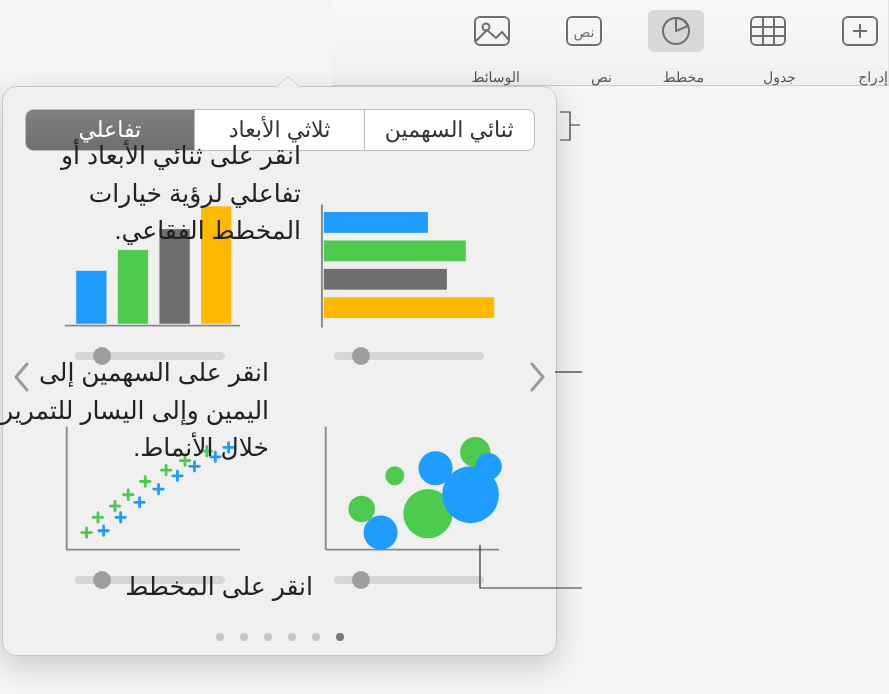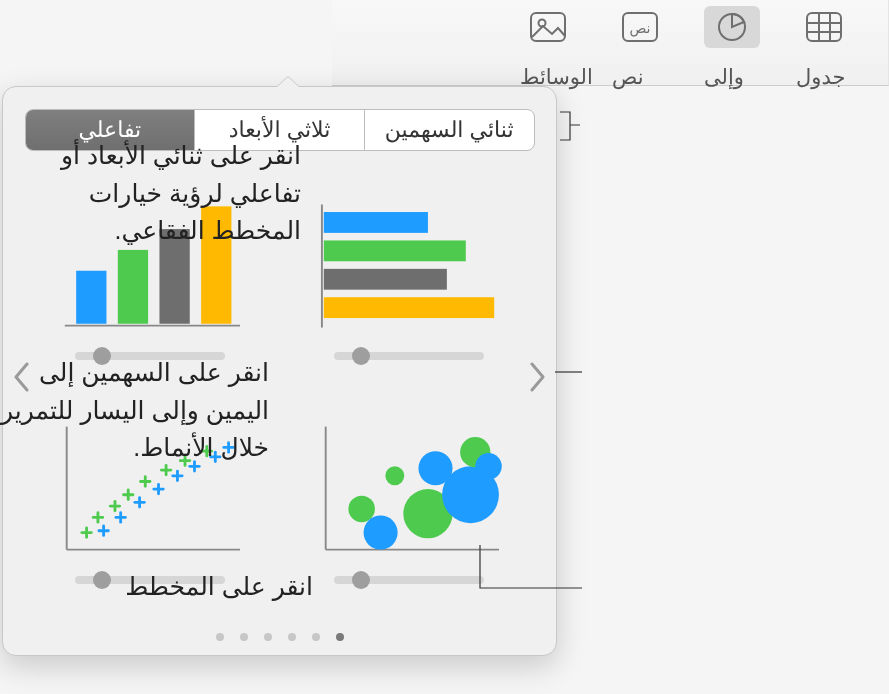--- a/index.html
+++ b/index.html
@@ -18,35 +18,35 @@
   display: flex;
   flex-direction: row;
   justify-content: flex-start;
   align-items: center;
   padding: 4px 0 0 0;
 }
 .tool {
   width: 92px;
   display: flex;
   flex-direction: column;
-  align-items: flex-end;
+  align-items: flex-start;
   gap: 17px;
   cursor: pointer;
   padding-top: 6px;
 }
 .tool .iconwrap {
   width: 56px;
   height: 42px;
   display: flex;
   justify-content: center;
   align-items: center;
   border-radius: 6px;
 }
 .tool.active .iconwrap { background: #d8d8d8; }
-.tool .label { font-size: 21px; color: #555; }
+.tool .label { font-size: 14px; color: #555; }
 
 
 .popover {
   position: absolute;
   right: 332px;
   top: 86px;
   width: 555px;
   height: 570px;
   background: #f0f0f0;
   border: 1px solid #c8c8c8;
@@ -188,36 +188,46 @@
 
 </style>
 </head>
 <body>
 
 <div class="toolbar">
   <div class="tool">
     <div class="iconwrap">
       <svg width="36" height="30" viewBox="0 0 36 30">
           <rect x="1" y="1" width="34" height="28" rx="5" fill="none" stroke="#6f6f6f" stroke-width="2"></rect>
+          <line x1="18" y1="8" x2="18" y2="22" stroke="#6f6f6f" stroke-width="2"></line>
+          <line x1="11" y1="15" x2="25" y2="15" stroke="#6f6f6f" stroke-width="2"></line>
+        </svg>
+    </div>
+    <span class="label">إدراج</span>
+  </div>
+  <div class="tool">
+    <div class="iconwrap">
+      <svg width="36" height="30" viewBox="0 0 36 30">
+          <rect x="1" y="1" width="34" height="28" rx="5" fill="none" stroke="#6f6f6f" stroke-width="2"></rect>
           <line x1="1" y1="11" x2="35" y2="11" stroke="#6f6f6f" stroke-width="2"></line>
           <line x1="1" y1="20" x2="35" y2="20" stroke="#6f6f6f" stroke-width="2"></line>
           <line x1="13" y1="1" x2="13" y2="29" stroke="#6f6f6f" stroke-width="2"></line>
           <line x1="24" y1="1" x2="24" y2="29" stroke="#6f6f6f" stroke-width="2"></line>
         </svg>
     </div>
     <span class="label">جدول</span>
   </div>
   <div class="tool active">
     <div class="iconwrap">
       <svg width="34" height="34" viewBox="0 0 34 34">
           <circle cx="17" cy="17" r="13" fill="none" stroke="#6f6f6f" stroke-width="2"></circle>
           <path d="M17 17 L17 4 A13 13 0 0 1 29 12 Z" fill="none" stroke="#6f6f6f" stroke-width="2"></path>
         </svg>
     </div>
-    <span class="label">وإلى</span>
+    <span class="label">مخطط</span>
   </div>
   <div class="tool">
     <div class="iconwrap">
       <svg width="36" height="30" viewBox="0 0 36 30">
           <rect x="1" y="1" width="34" height="28" rx="5" fill="none" stroke="#6f6f6f" stroke-width="2"></rect>
           <text x="18" y="21" text-anchor="middle" font-size="14" fill="#6f6f6f">نص</text>
         </svg>
     </div>
     <span class="label">نص</span>
   </div>

